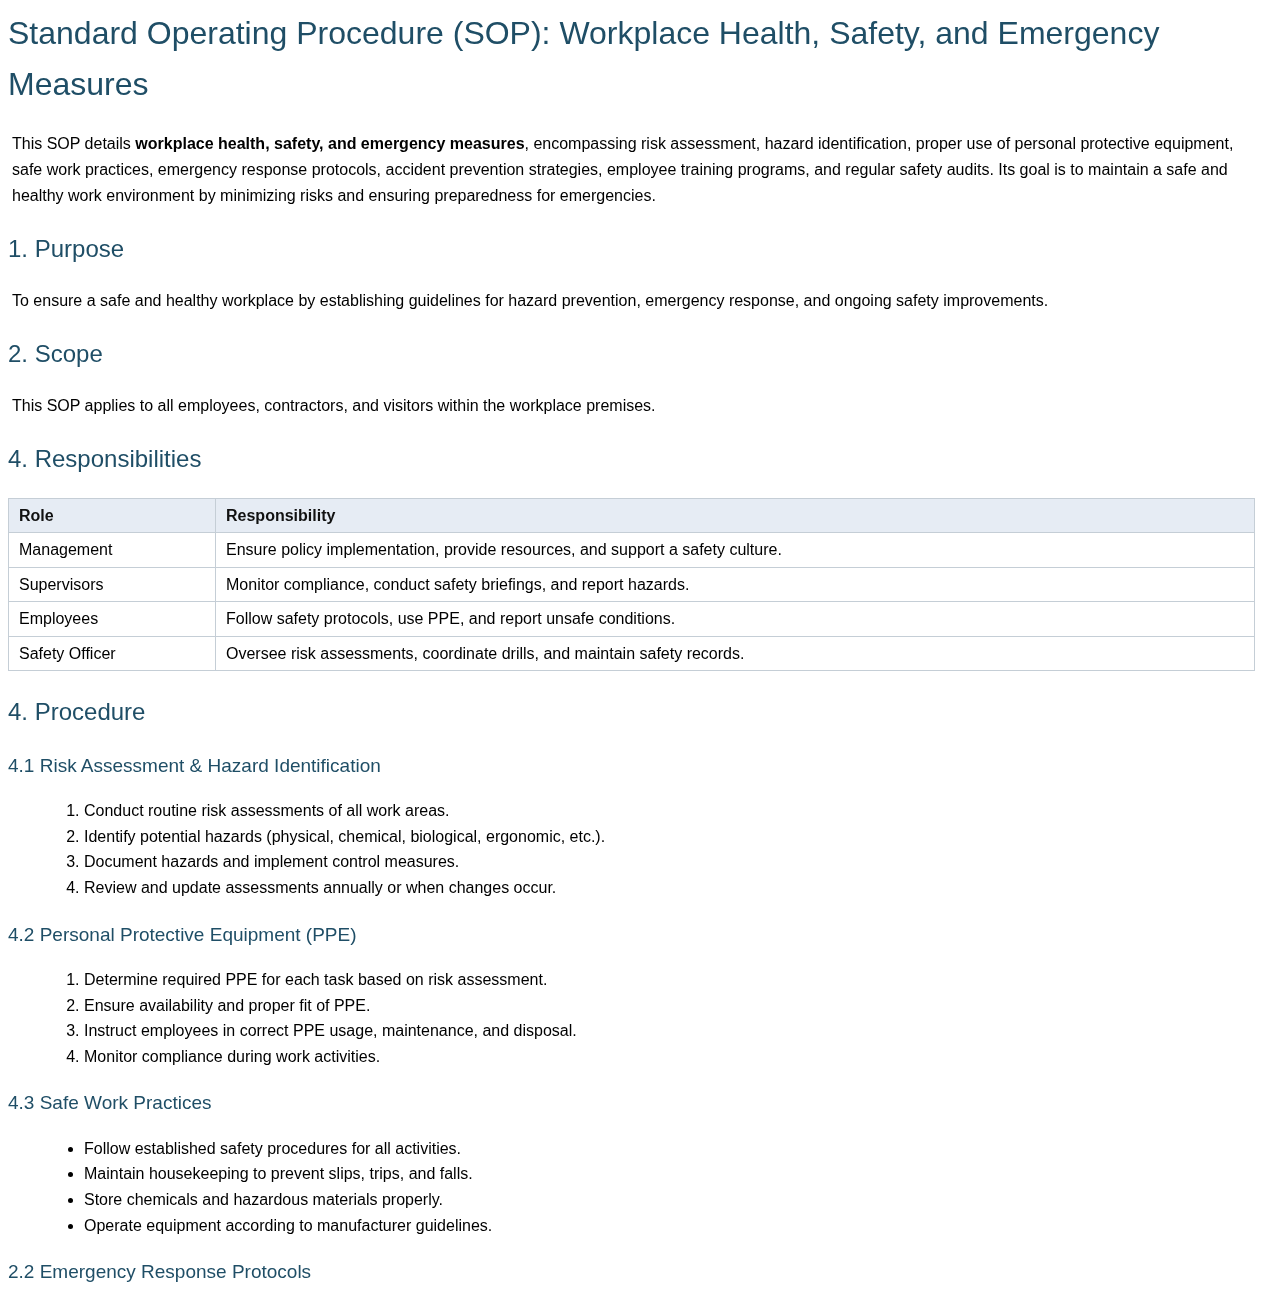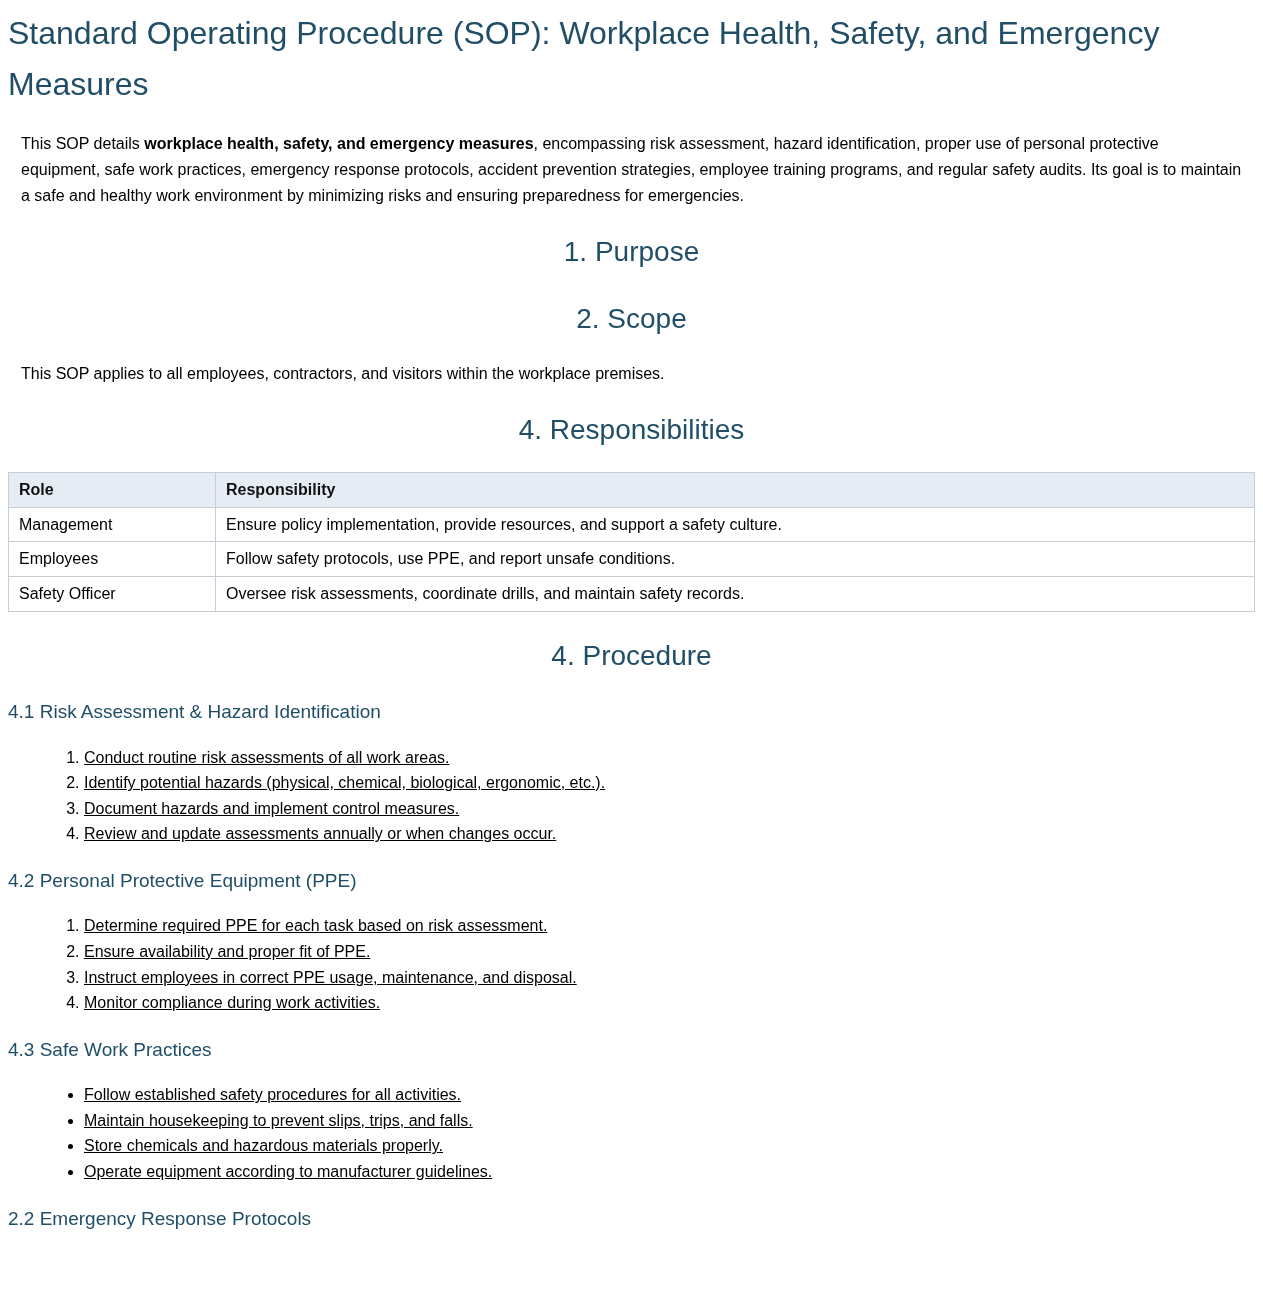--- a/index.html
+++ b/index.html
@@ -13,28 +13,28 @@
     font-size: 16px;
     line-height: 1.6;
     color: #000000;
   }
   h1, h2, h3 {
     color: #1f4e66;
     font-weight: normal;
     line-height: 1.6;
   }
   h1 { font-size: 32px; margin: 0 0 21px 0; }
-  h2 { font-size: 28px; margin: 22px 0 19px 0; text-align: center; }
+  h2 { font-size: 24px; margin: 22px 0 19px 0; }
   h3 { font-size: 19px; margin: 19px 0 17px 0; }
-  p  { margin: 16px 13px; }
+  p  { margin: 16px 4px; }
   ol, ul {
     margin: 16px 0;
     padding-left: 76px;
   }
-  li { padding: 0; margin: 0; text-decoration: underline; }
+  li { padding: 0; margin: 0; }
   table {
     border-collapse: collapse;
     width: 100%;
     margin: 17px 0;
   }
   th, td {
     border: 1px solid #c5ced6;
     padding: 4px 10px;
     text-align: left;
     vertical-align: top;
@@ -51,20 +51,21 @@
 <body>
 
 <main>
 
   <h1>Standard Operating Procedure (SOP): Workplace Health, Safety, and Emergency Measures</h1>
 
   <p><span>This SOP details </span><strong>workplace health, safety, and emergency measures</strong><span>, encompassing risk assessment, hazard identification, proper use of personal protective equipment, safe work practices, emergency response protocols, accident prevention strategies, employee training programs, and regular safety audits. Its goal is to maintain a safe and healthy work environment by minimizing risks and ensuring preparedness for emergencies.</span></p>
 
   <section>
     <h2>1. Purpose</h2>
+    <p>To ensure a safe and healthy workplace by establishing guidelines for hazard prevention, emergency response, and ongoing safety improvements.</p>
   </section>
 
   <section>
     <h2>2. Scope</h2>
     <p>This SOP applies to all employees, contractors, and visitors within the workplace premises.</p>
   </section>
 
   <section>
     <h2>4. Responsibilities</h2>
 
@@ -72,20 +73,24 @@
       <thead>
         <tr>
           <th class="col-role">Role</th>
           <th>Responsibility</th>
         </tr>
       </thead>
       <tbody>
         <tr>
           <td>Management</td>
           <td>Ensure policy implementation, provide resources, and support a safety culture.</td>
+        </tr>
+        <tr>
+          <td>Supervisors</td>
+          <td>Monitor compliance, conduct safety briefings, and report hazards.</td>
         </tr>
         <tr>
           <td>Employees</td>
           <td>Follow safety protocols, use PPE, and report unsafe conditions.</td>
         </tr>
         <tr>
           <td>Safety Officer</td>
           <td>Oversee risk assessments, coordinate drills, and maintain safety records.</td>
         </tr>
       </tbody>

